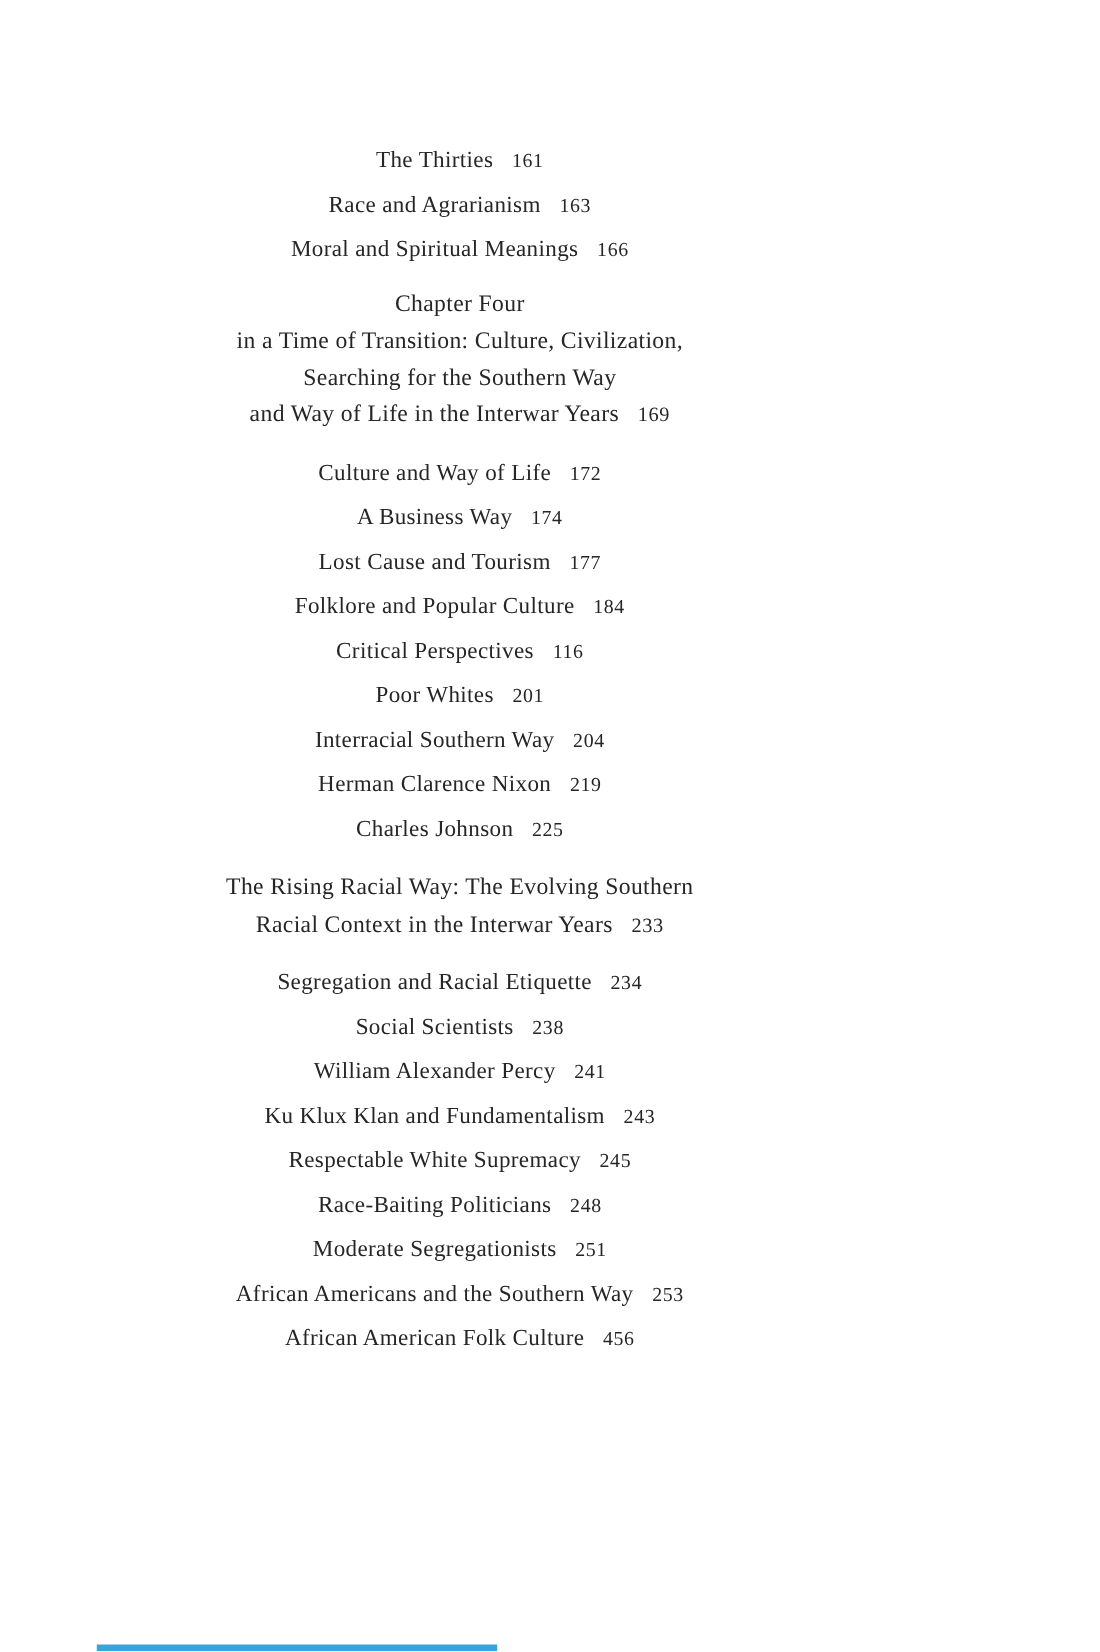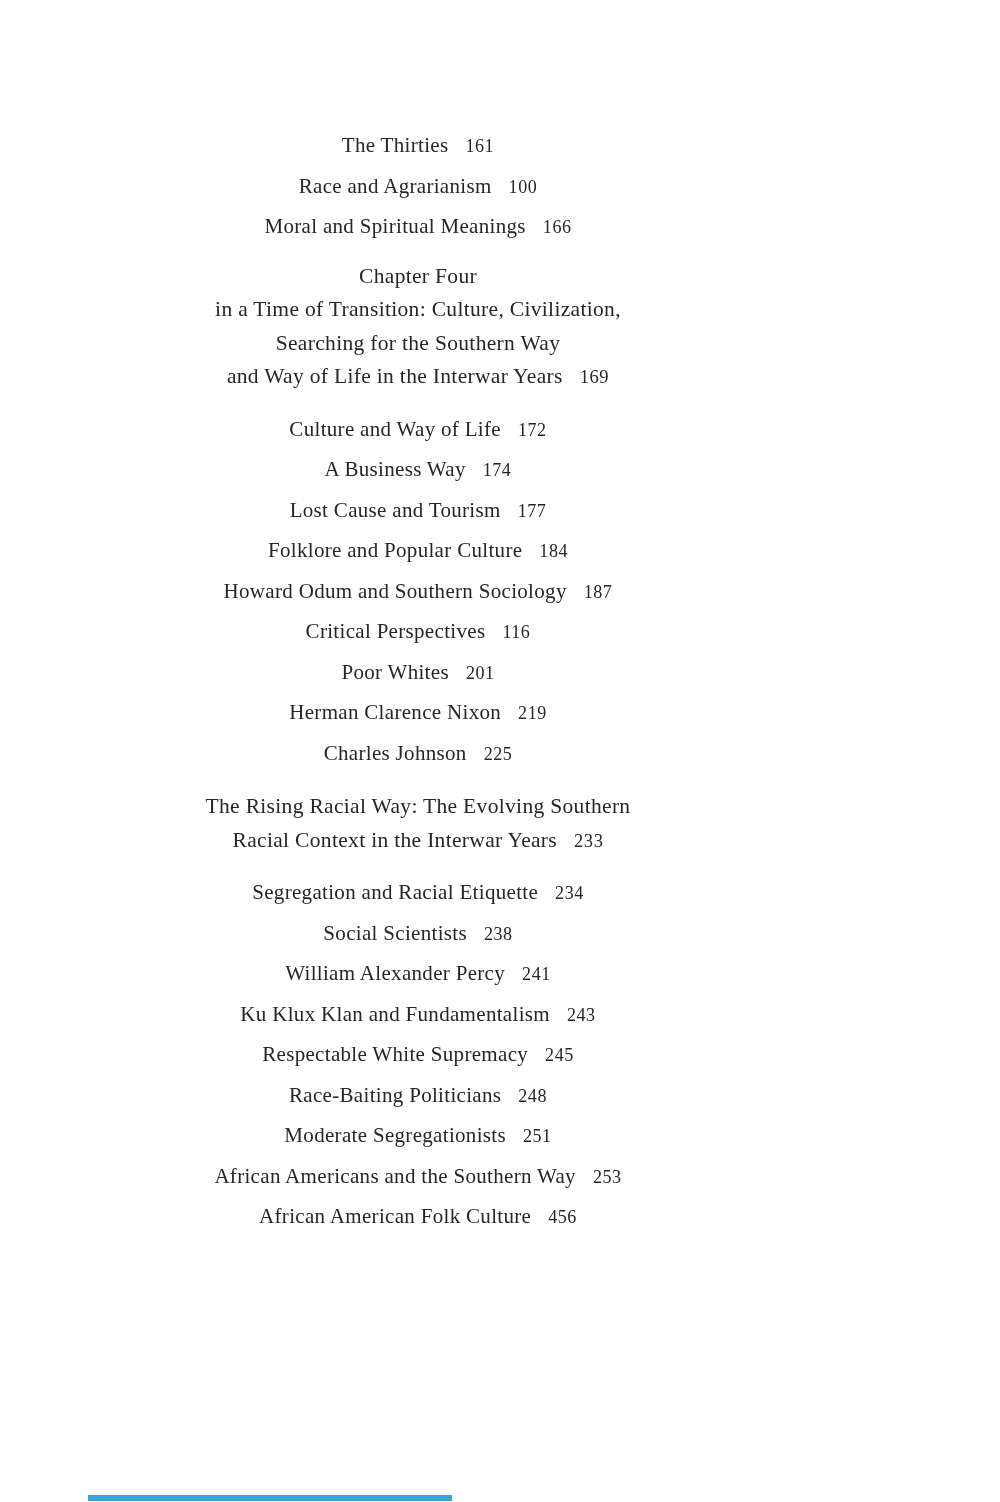--- a/index.html
+++ b/index.html
@@ -55,47 +55,47 @@
   }
 </style>
 </head>
 <body style="color: rgb(38, 38, 38); background: rgb(255, 255, 255);">
 
 <div class="page">
   <div class="toc">
     <div id="lead-sections">
   <p class="entry"><span class="t">The Thirties</span><span class="pg">161</span></p>
 
-  <p class="entry"><span class="t">Race and Agrarianism</span><span class="pg">100</span></p>
+  <p class="entry"><span class="t">Race and Agrarianism</span><span class="pg">163</span></p>
 
   <p class="entry"><span class="t">Moral and Spiritual Meanings</span><span class="pg">166</span></p>
 </div>
     <div id="chapters">
   <div class="chapter">
     <div class="chapter-heading">
             <div class="heading-line"><span>Chapter Four</span></div>
             <div class="heading-line"><span>in a Time of Transition: Culture, Civilization,</span></div>
             <div class="heading-line"><span>Searching for the Southern Way</span></div>
             <div class="heading-line"><span>and Way of Life in the Interwar Years</span><span class="pg">169</span></div>
           </div>
     <div class="chapter-sections">
   <p class="entry"><span class="t">Culture and Way of Life</span><span class="pg">172</span></p>
 
   <p class="entry"><span class="t">A Business Way</span><span class="pg">174</span></p>
 
   <p class="entry"><span class="t">Lost Cause and Tourism</span><span class="pg">177</span></p>
 
   <p class="entry"><span class="t">Folklore and Popular Culture</span><span class="pg">184</span></p>
 
-  <p class="entry"><span class="t">Howard Odum and Southern Sociology</span><span class="pg">187</span></p>
 
   <p class="entry"><span class="t">Critical Perspectives</span><span class="pg">116</span></p>
 
   <p class="entry"><span class="t">Poor Whites</span><span class="pg">201</span></p>
 
+  <p class="entry"><span class="t">Interracial Southern Way</span><span class="pg">204</span></p>
 
 
   <p class="entry"><span class="t">Herman Clarence Nixon</span><span class="pg">219</span></p>
 
   <p class="entry"><span class="t">Charles Johnson</span><span class="pg">225</span></p>
 </div>
   </div>
 
   <div class="chapter">
     <div class="chapter-heading">

